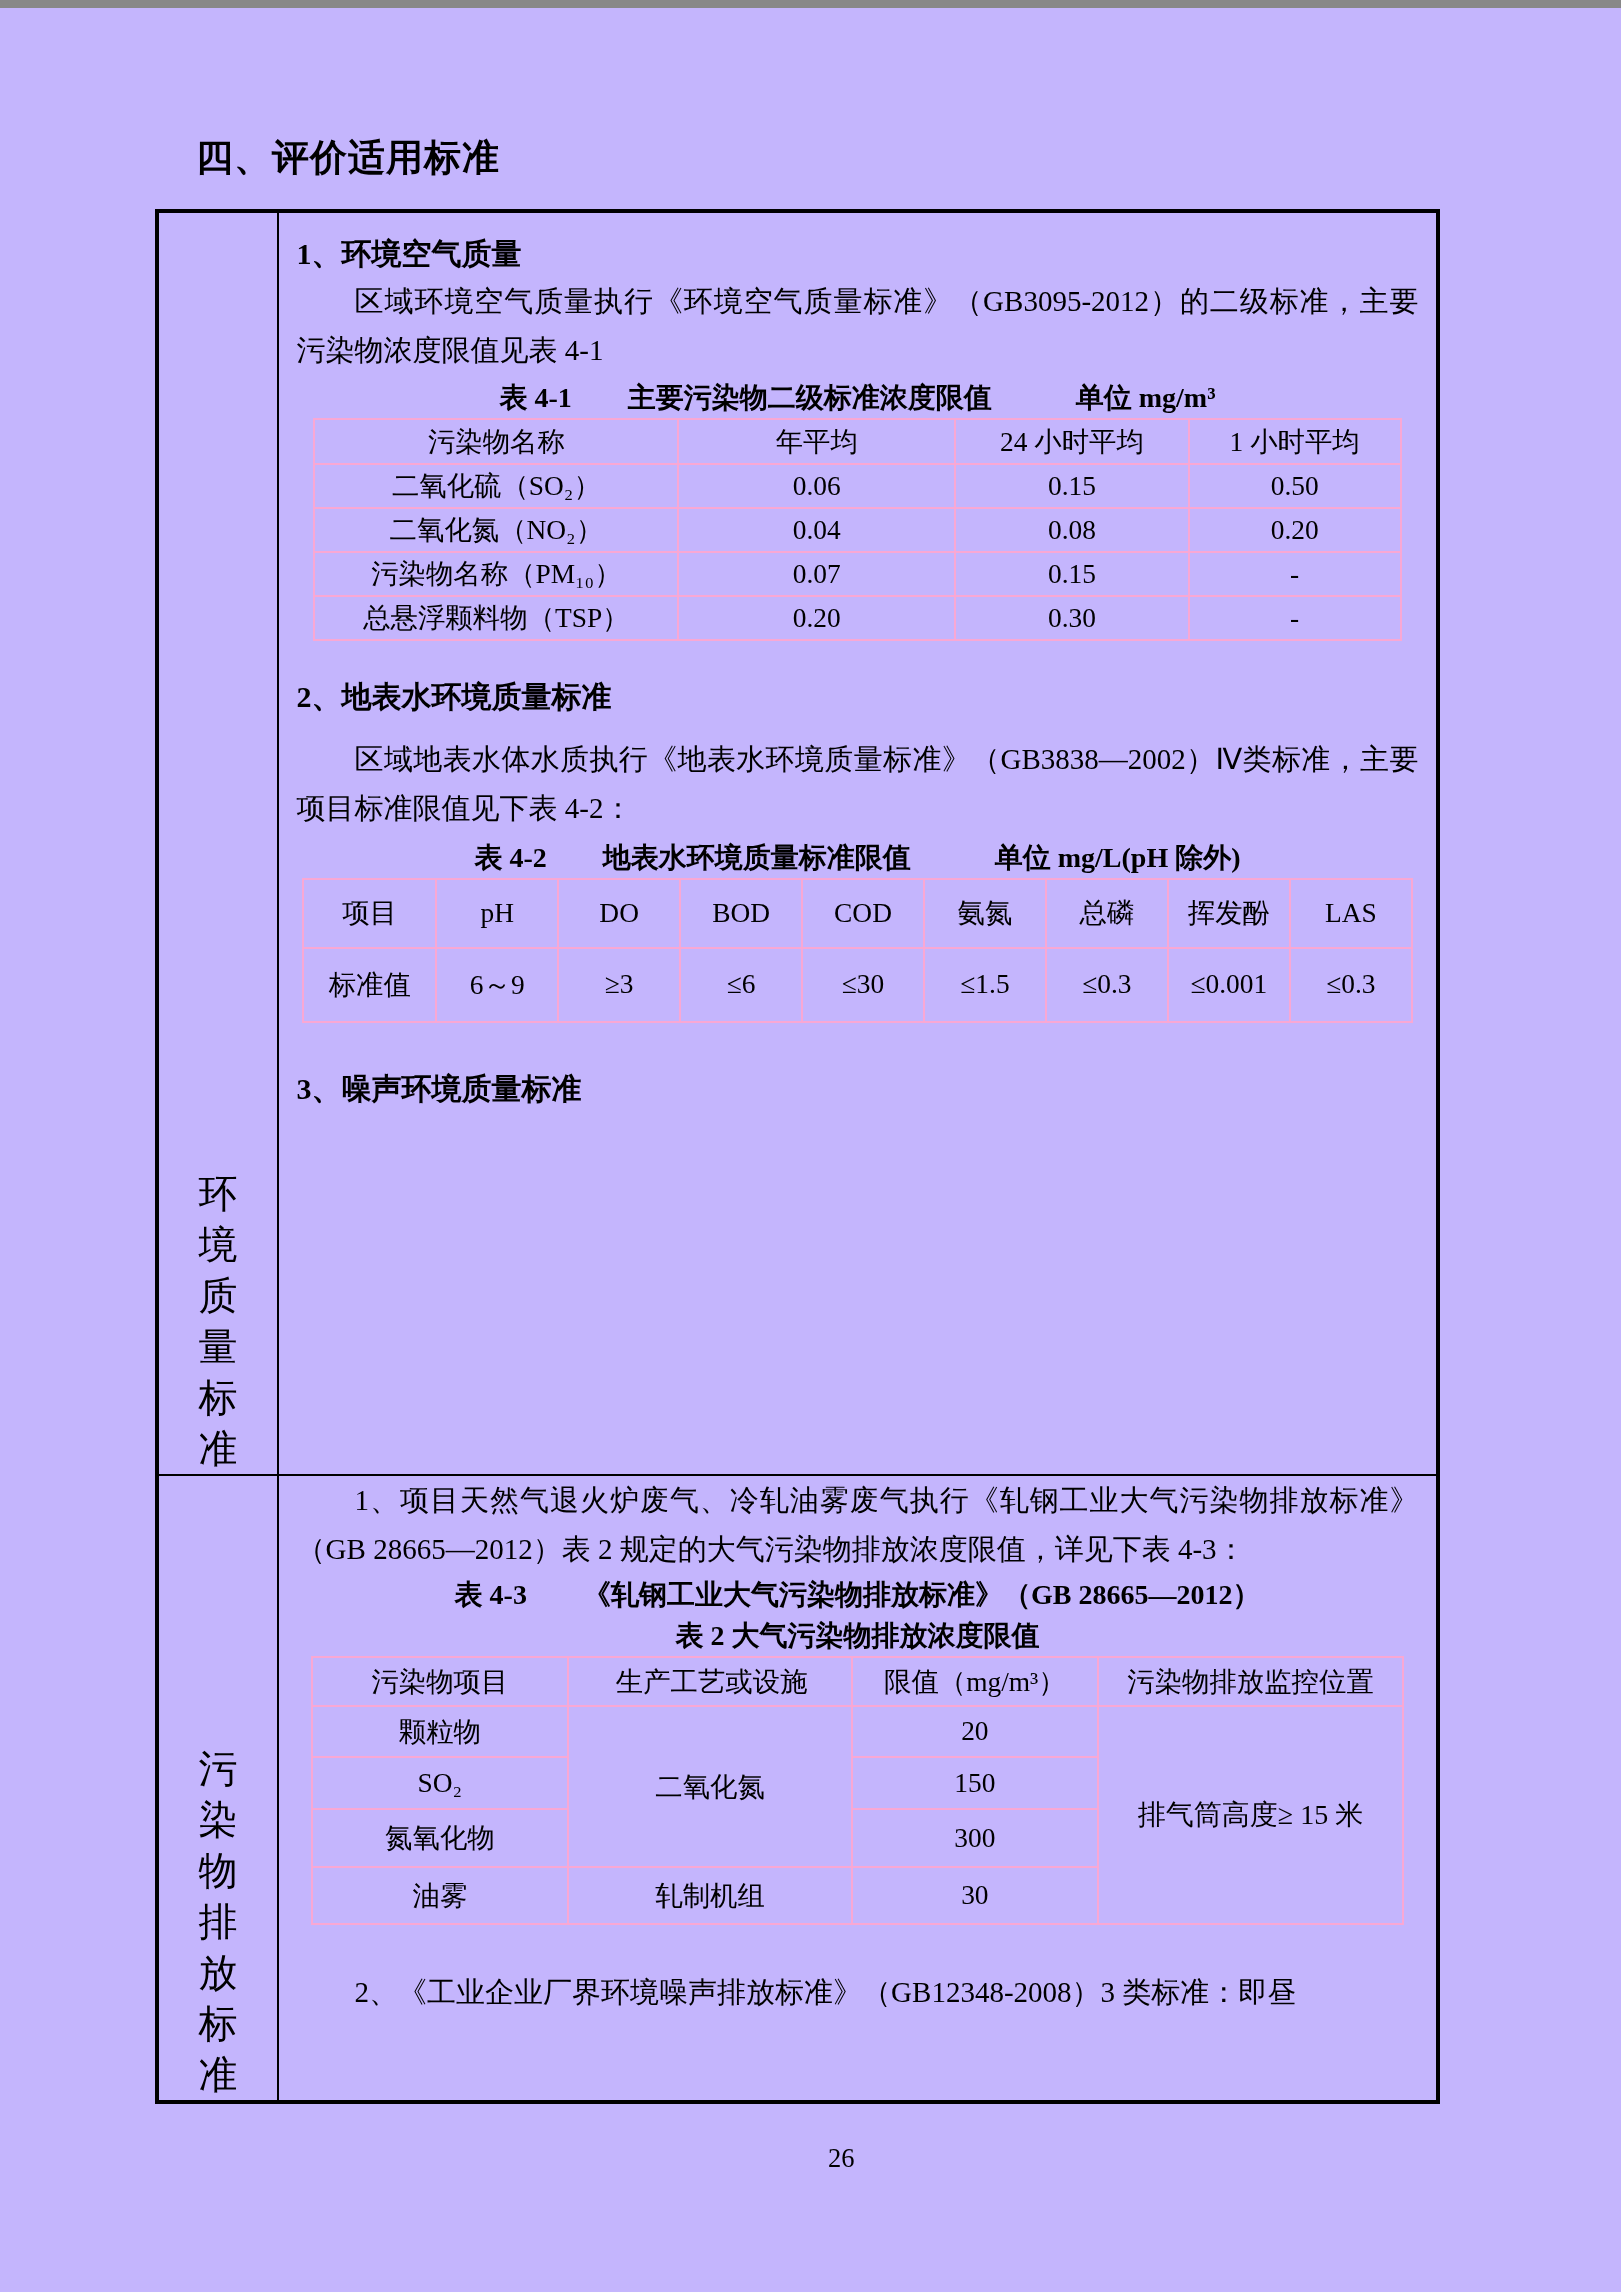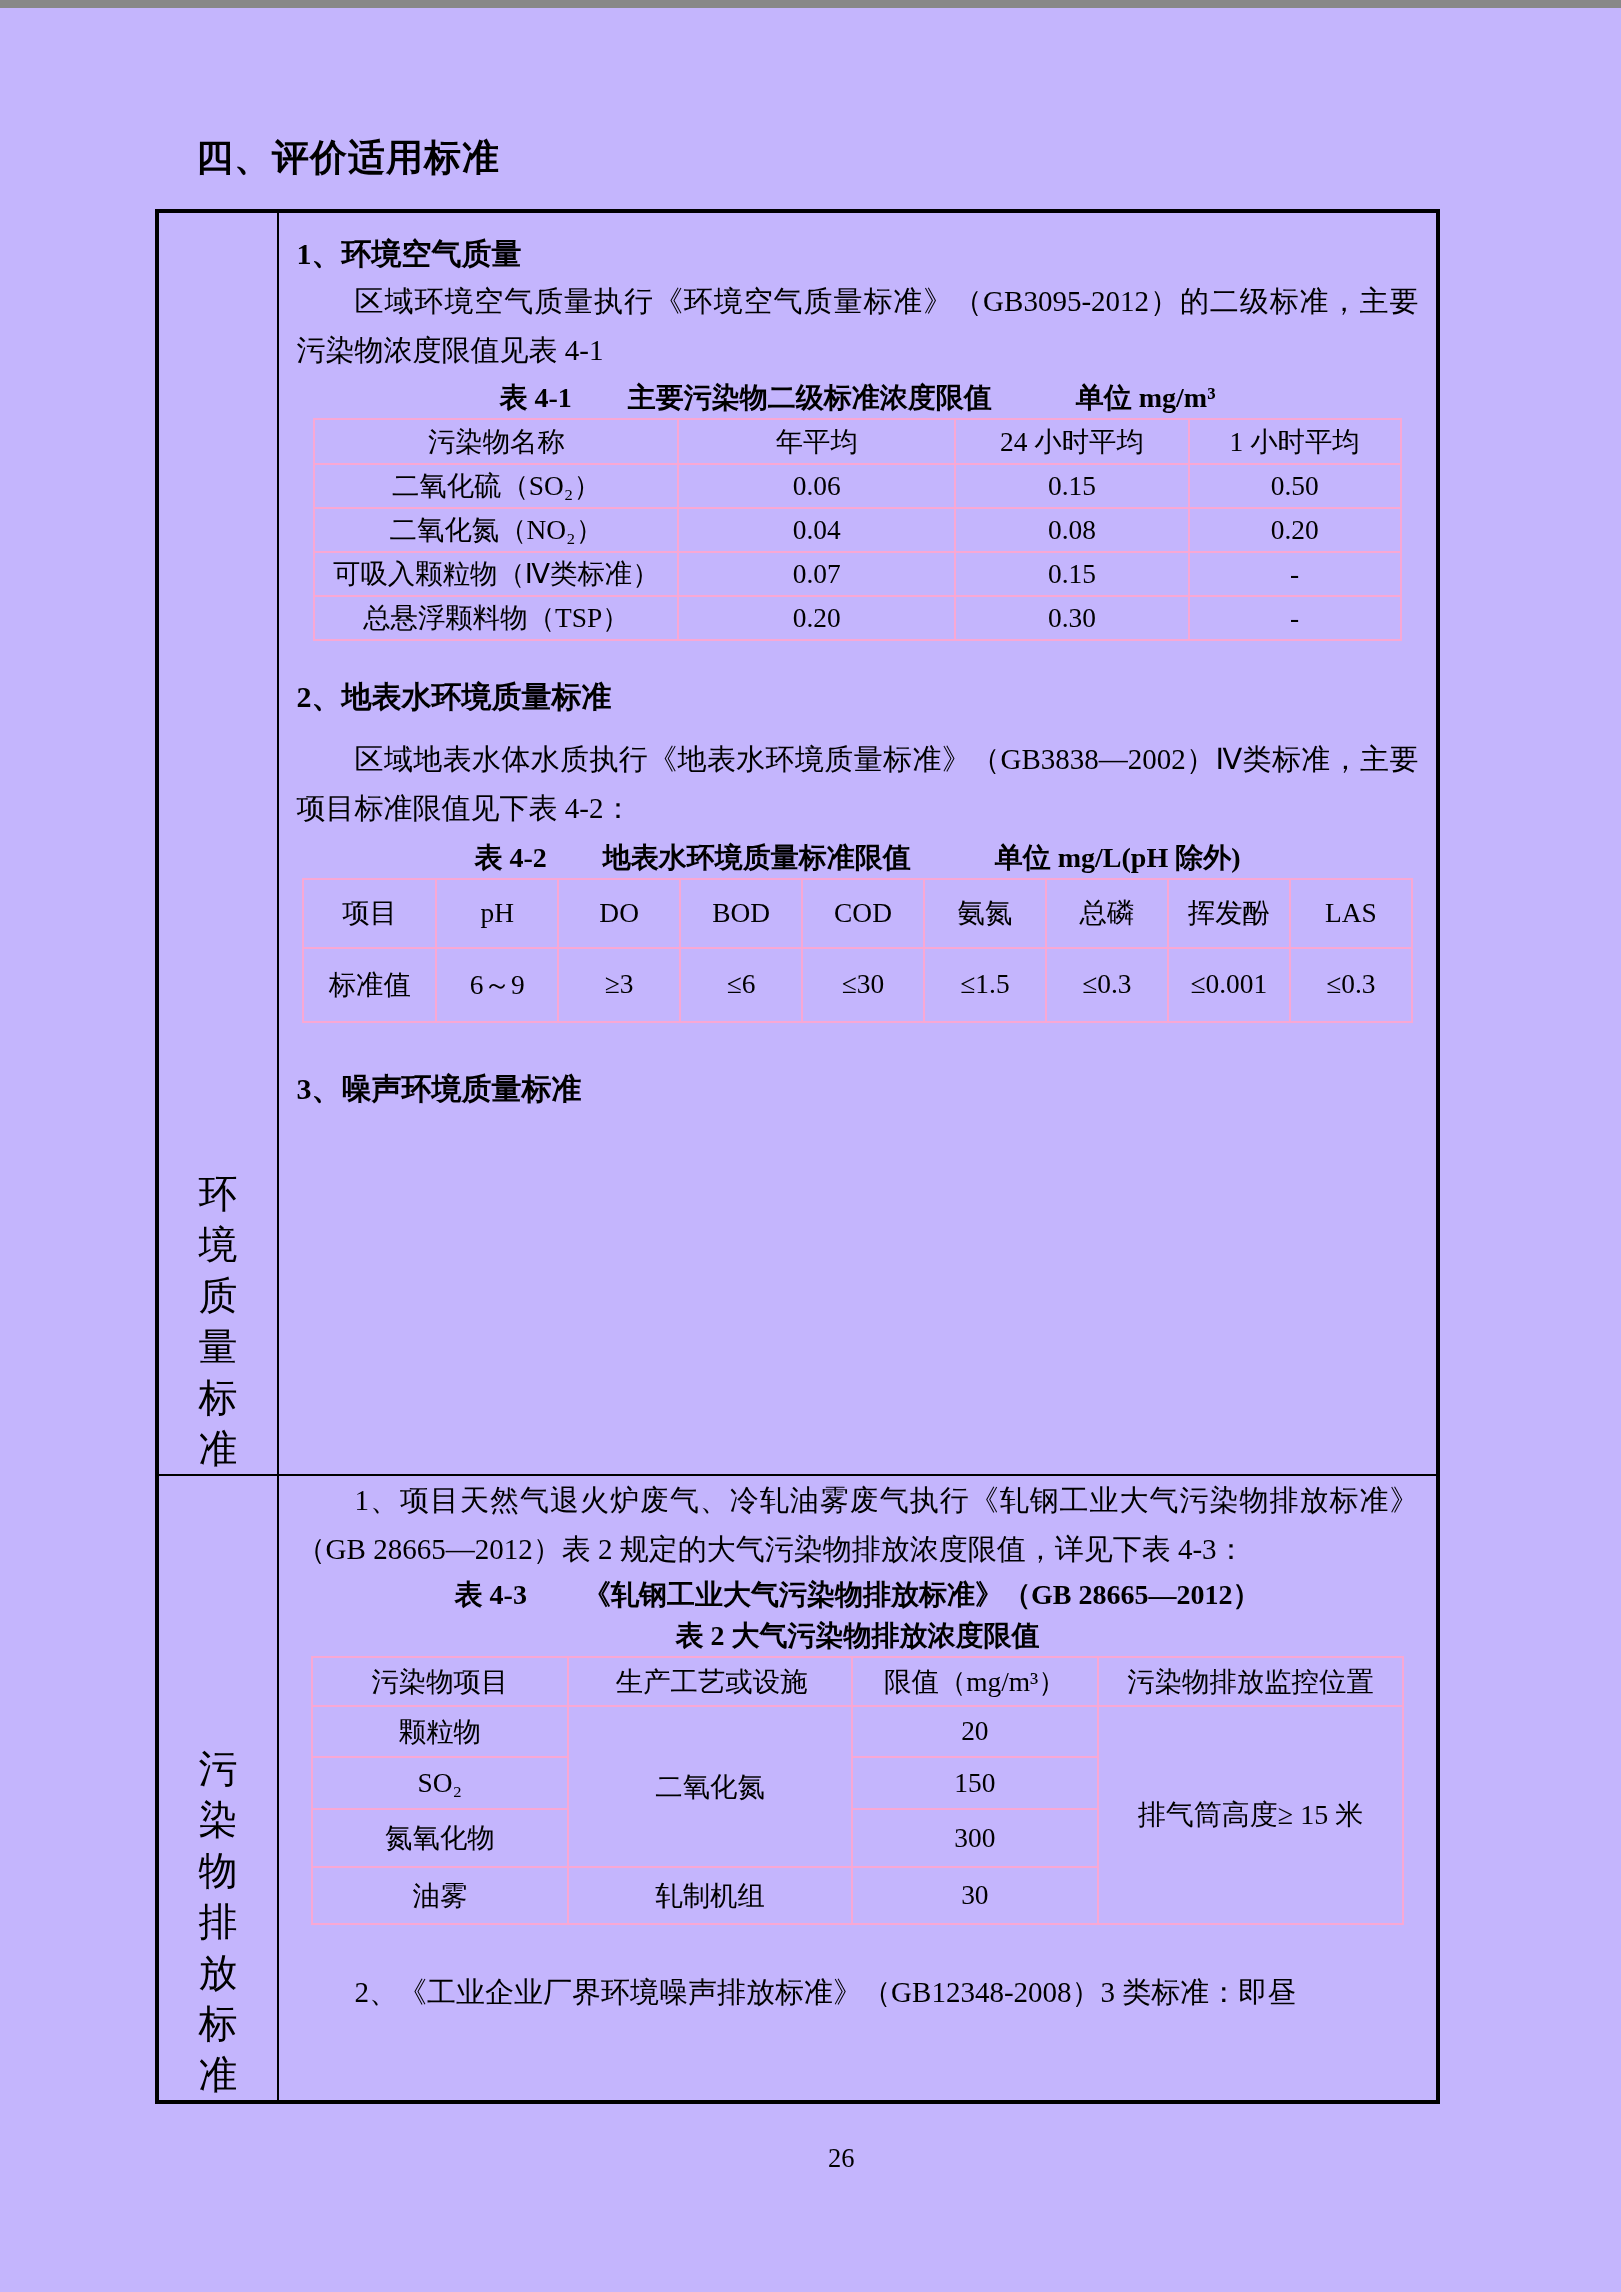--- a/index.html
+++ b/index.html
@@ -163,21 +163,21 @@
             <td>0.15</td>
             <td>0.50</td>
           </tr>
           <tr>
             <td>二氧化氮（NO₂）</td>
             <td>0.04</td>
             <td>0.08</td>
             <td>0.20</td>
           </tr>
           <tr>
-            <td>可吸入颗粒物（Ⅳ类标准）</td>
+            <td>污染物名称（PM₁₀）</td>
             <td>0.07</td>
             <td>0.15</td>
             <td>-</td>
           </tr>
           <tr>
             <td>总悬浮颗料物（TSP）</td>
             <td>0.20</td>
             <td>0.30</td>
             <td>-</td>
           </tr>

